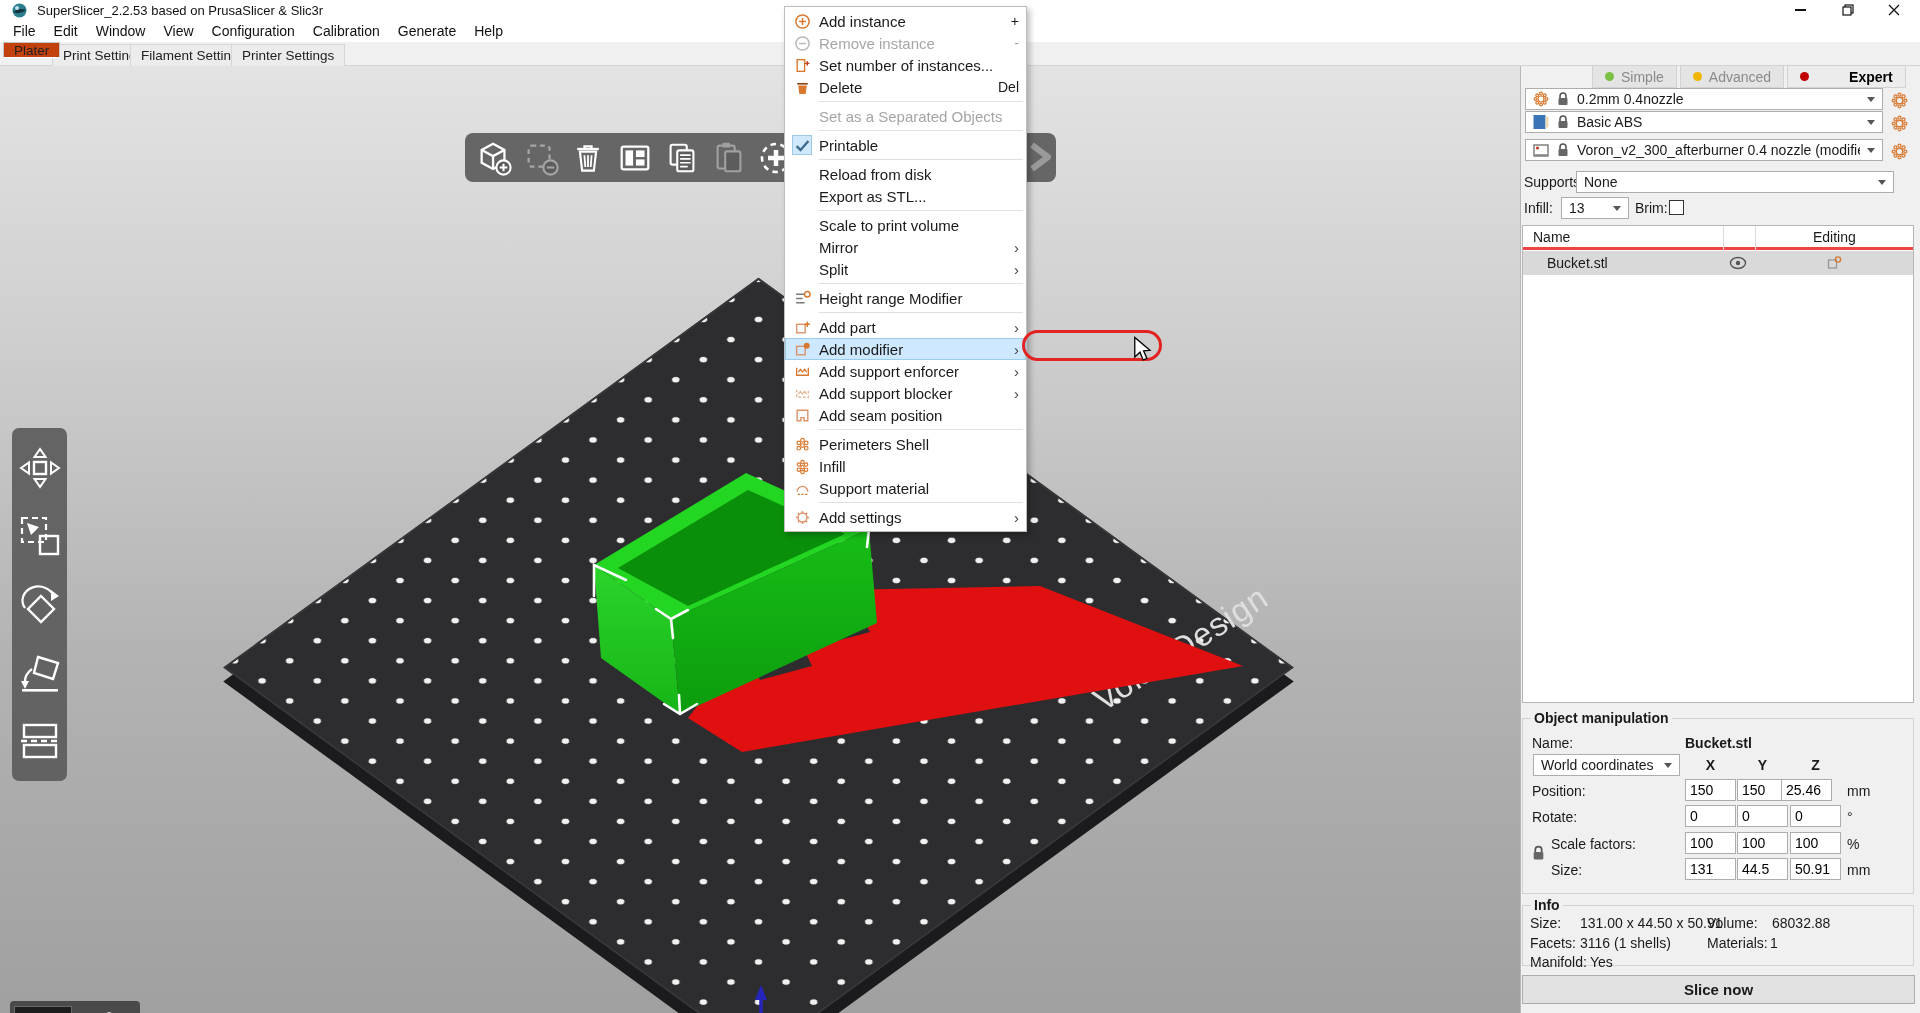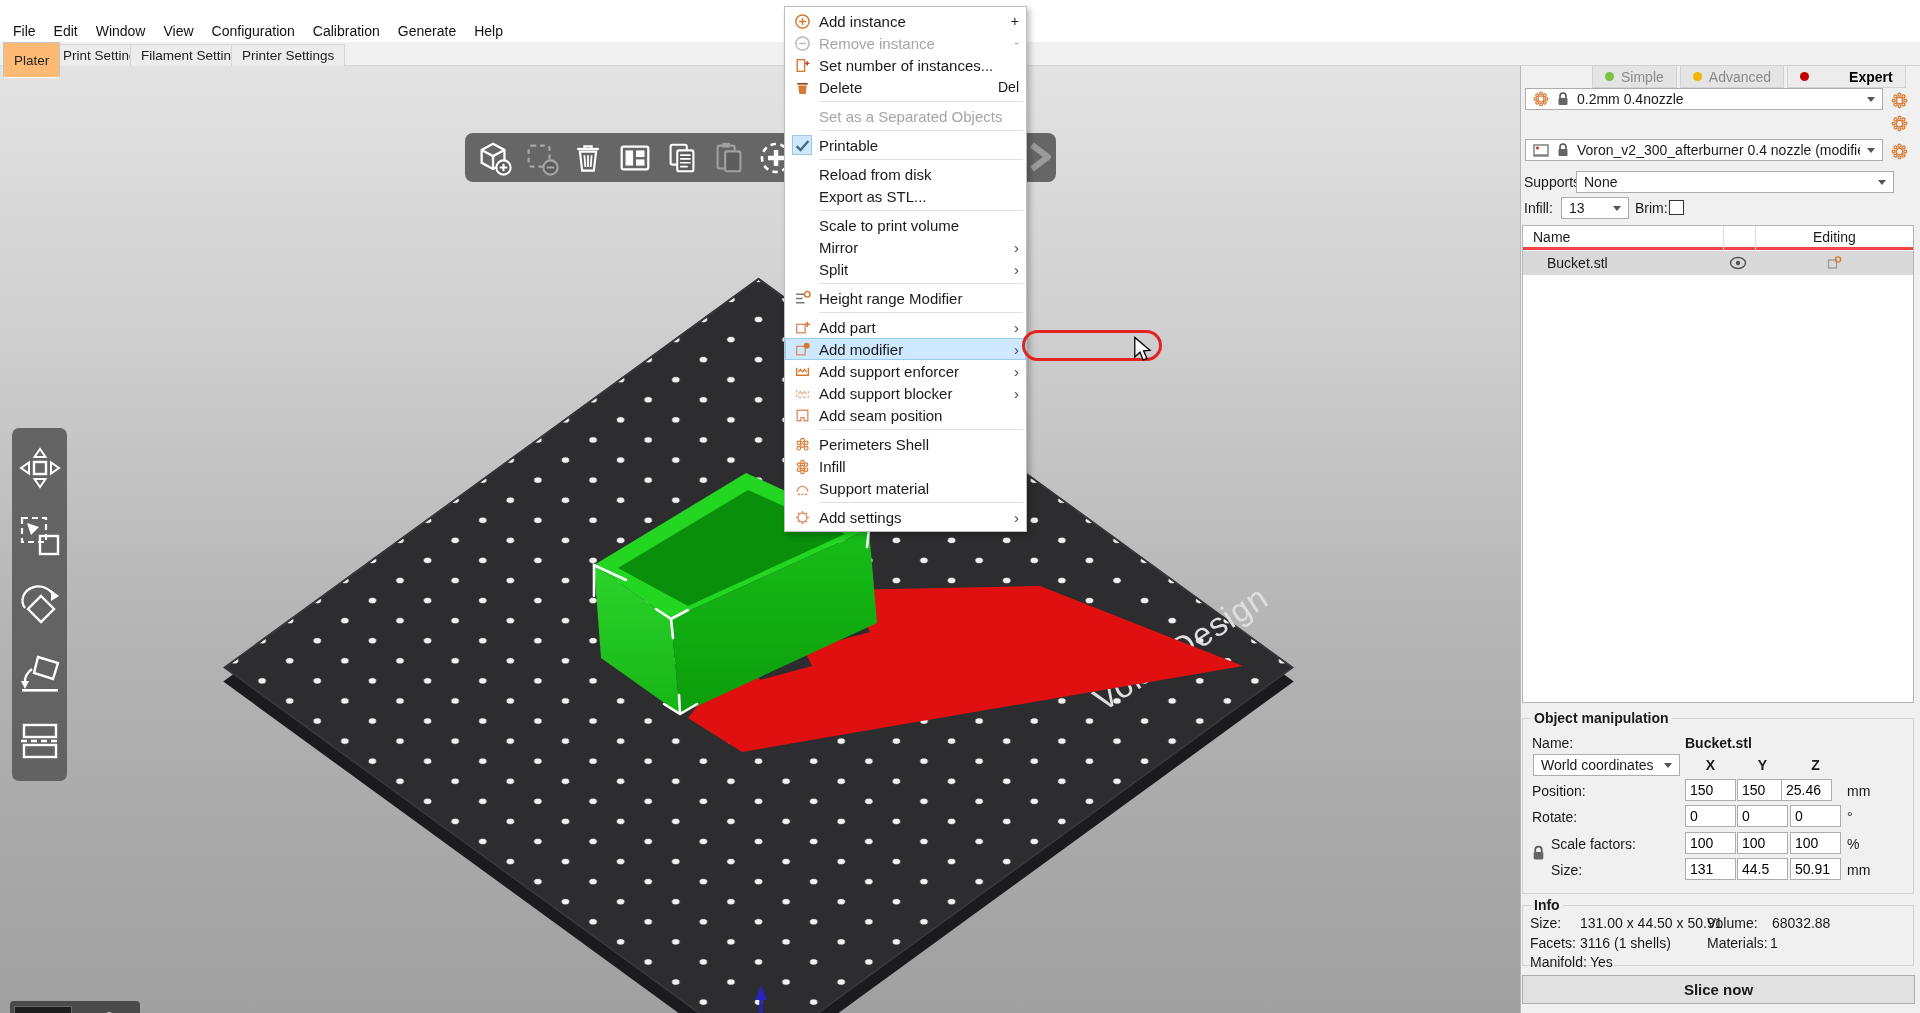--- a/index.html
+++ b/index.html
@@ -9,21 +9,21 @@
   .abs { position:absolute; }
 
   
   #titlebar { left:0; top:0; width:1920px; height:20px; background:#fff; }
   #titlebar .title { position:absolute; left:37px; top:3px; font-size:13px; color:#111; }
   .winbtn { position:absolute; top:0; width:45px; height:20px; display:flex; align-items:center; justify-content:center; }
   #menubar { left:0; top:20px; width:1920px; height:22px; background:#fff; display:flex; align-items:center; padding-left:4px; }
   #menubar .mitem { padding:2px 9px; font-size:14px; color:#111; }
   #tabbar { left:0; top:42px; width:1920px; height:24px; background:#f0f0f0; border-bottom:1px solid #d4d4d4; }
   .tab { position:absolute; top:2px; height:22px; display:flex; align-items:center; padding:0 10px; font-size:13.5px; color:#222; background:#ececec; border:1px solid #d6d6d6; border-bottom:none; }
-  .tab.active { top:0; height:36px; background:#fdba74; border:1px solid #c4c4c4; border-bottom:1px solid #fff; z-index:2; }
+  .tab.active { top:0; height:16px; background:#c2410c; border:1px solid #c4c4c4; border-bottom:1px solid #fff; z-index:2; }
 
   
   #viewport { left:0; top:66px; width:1520px; height:947px; background:linear-gradient(180deg,#e3e3e3 0%,#cfcfcf 28%,#b3b3b3 62%,#a0a0a0 100%); overflow:hidden; }
   #plate-shadow { left:380px; top:237px; width:757px; height:757px; background:#1b1b1d; transform:scaleY(0.728) rotate(45deg); }
   #plate { left:380px; top:223px; width:757px; height:757px; background-color:#2d2d30;
     background-image:radial-gradient(circle,#f2f2f2 0 3.4px,transparent 4.2px);
     background-size:39px 39px; background-position:19px 19px;
     transform:scaleY(0.728) rotate(45deg); border:2px solid #38383b; }
   #brand { left:1097px; top:618px; transform:rotate(-33deg); transform-origin:left center; font-size:33px; color:#dedede; letter-spacing:1px; }
   #objects { left:560px; top:380px; }
@@ -88,20 +88,42 @@
   .unit { position:absolute; font-size:14px; }
   #infobox { left:1px; top:831px; width:392px; height:69px; font-size:14px; }
   #slice-btn { left:1px; top:909px; width:393px; height:29px; background:#e1e1e1; border:1px solid #adadad; display:flex; align-items:center; justify-content:center; font-weight:bold; font-size:15px; }
   .cbx { position:absolute; width:15px; height:15px; background:#fff; border:1px solid #333; }
 </style>
 </head>
 <body>
 
 <div id="app">
 
+  <div id="titlebar" class="abs">
+    <svg class="abs" style="left:12px;top:3px" width="15" height="15" viewBox="0 0 15 15">
+      <circle cx="7.5" cy="7.5" r="7" fill="#2a7f8f"></circle>
+      <path d="M1 9 Q7 4 14 7 Q8 12 1 9Z" fill="#17333d"></path>
+      <circle cx="5" cy="5" r="2" fill="#bfe6ee"></circle>
+    </svg>
+    <span class="title">SuperSlicer_2.2.53 based on PrusaSlicer &amp; Slic3r</span>
+    <div class="winbtn" style="left:1778px">
+        <div style="width:11px;height:1.5px;background:#111"></div>
+      </div>
+    <div class="winbtn" style="left:1826px">
+      <svg width="13" height="12" viewBox="0 0 13 12">
+          <rect x="3" y="1" width="8" height="8" fill="none" stroke="#111" stroke-width="1.2"></rect>
+          <rect x="1" y="3" width="8" height="8" fill="#fff" stroke="#111" stroke-width="1.2"></rect>
+        </svg>
+    </div>
+    <div class="winbtn" style="left:1871px">
+      <svg width="12" height="12" viewBox="0 0 12 12">
+          <path d="M1 1 L11 11 M11 1 L1 11" stroke="#111" stroke-width="1.3"></path>
+        </svg>
+    </div>
+  </div>
 
   <div id="menubar" class="abs">
     <span class="mitem">File</span>
     <span class="mitem">Edit</span>
     <span class="mitem">Window</span>
     <span class="mitem">View</span>
     <span class="mitem">Configuration</span>
     <span class="mitem">Calibration</span>
     <span class="mitem">Generate</span>
     <span class="mitem">Help</span>
@@ -523,20 +545,32 @@
             <circle cx="2.5" cy="8" r="1.4"></circle>
             <circle cx="13.5" cy="8" r="1.4"></circle>
             <circle cx="4.2" cy="4.2" r="1.4"></circle>
             <circle cx="11.8" cy="4.2" r="1.4"></circle>
             <circle cx="4.2" cy="11.8" r="1.4"></circle>
             <circle cx="11.8" cy="11.8" r="1.4"></circle>
           </g>
         </svg>
     </div>
 
+    <div class="combo" style="left:4px;top:45px;width:358px">
+      <svg width="16" height="16" viewBox="0 0 16 16">
+          <rect x="0.5" y="1" width="12" height="14" fill="#3a76b5"></rect>
+          <rect x="12.5" y="2.5" width="3" height="11" fill="#ead9b8"></rect>
+        </svg>
+      <svg width="14" height="16" viewBox="0 0 14 16">
+          <path d="M4 7V5a3 3 0 0 1 6 0v2" fill="none" stroke="#555" stroke-width="1.6"></path>
+          <rect x="2.5" y="7" width="9" height="7" rx="1" fill="#666"></rect>
+        </svg>
+      <span class="ctext">Basic ABS</span>
+      <span class="chev"></span>
+    </div>
     <div class="gearbtn" style="left:368px;top:47px">
       <svg width="17" height="17" viewBox="0 0 16 16">
           <g fill="none" stroke="#d9782f" stroke-width="1.2">
             <circle cx="8" cy="8" r="3"></circle>
             <circle cx="8" cy="2.5" r="1.4"></circle>
             <circle cx="8" cy="13.5" r="1.4"></circle>
             <circle cx="2.5" cy="8" r="1.4"></circle>
             <circle cx="13.5" cy="8" r="1.4"></circle>
             <circle cx="4.2" cy="4.2" r="1.4"></circle>
             <circle cx="11.8" cy="4.2" r="1.4"></circle>

